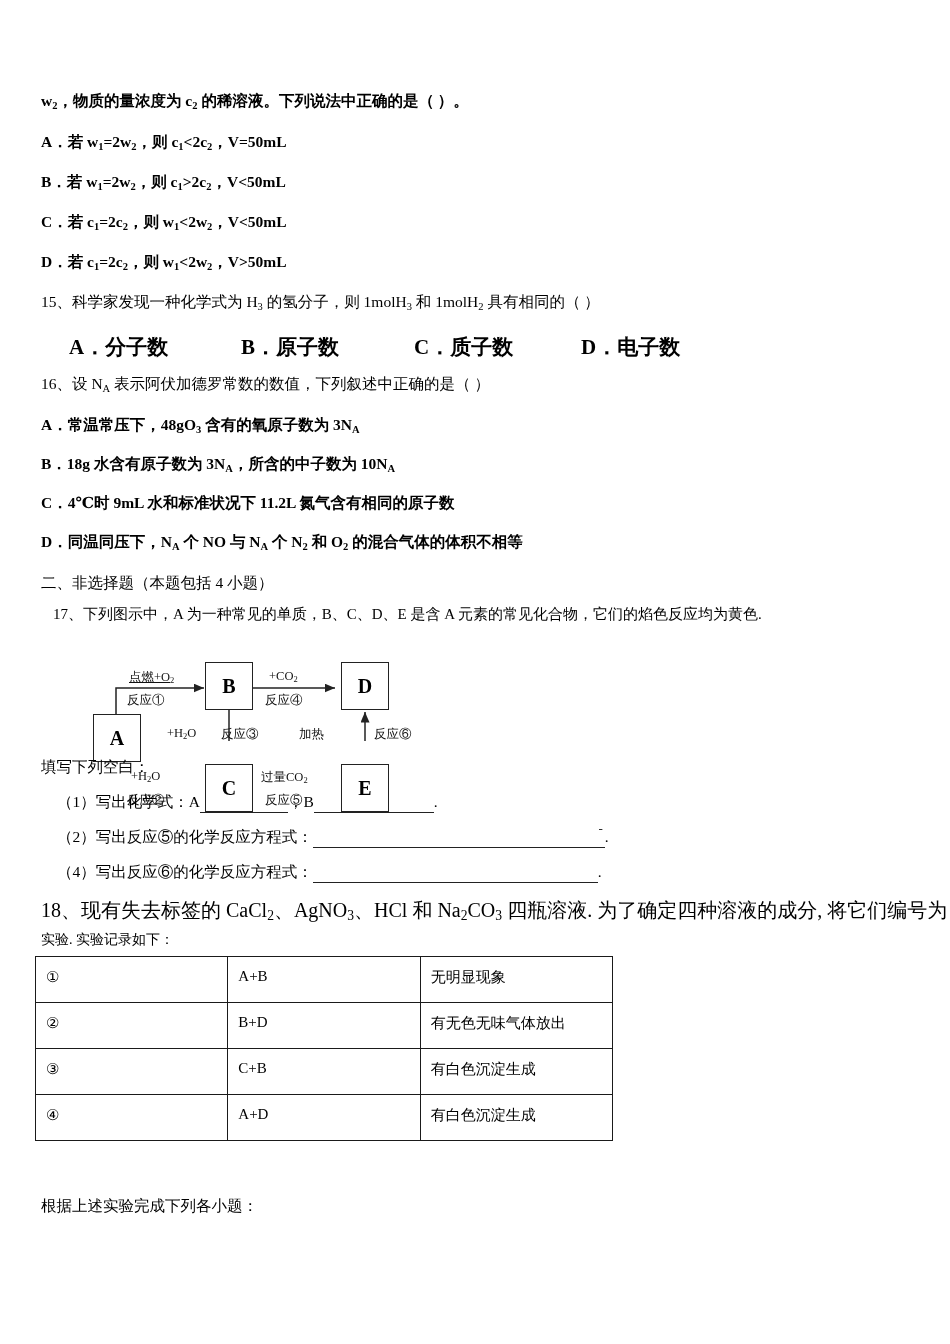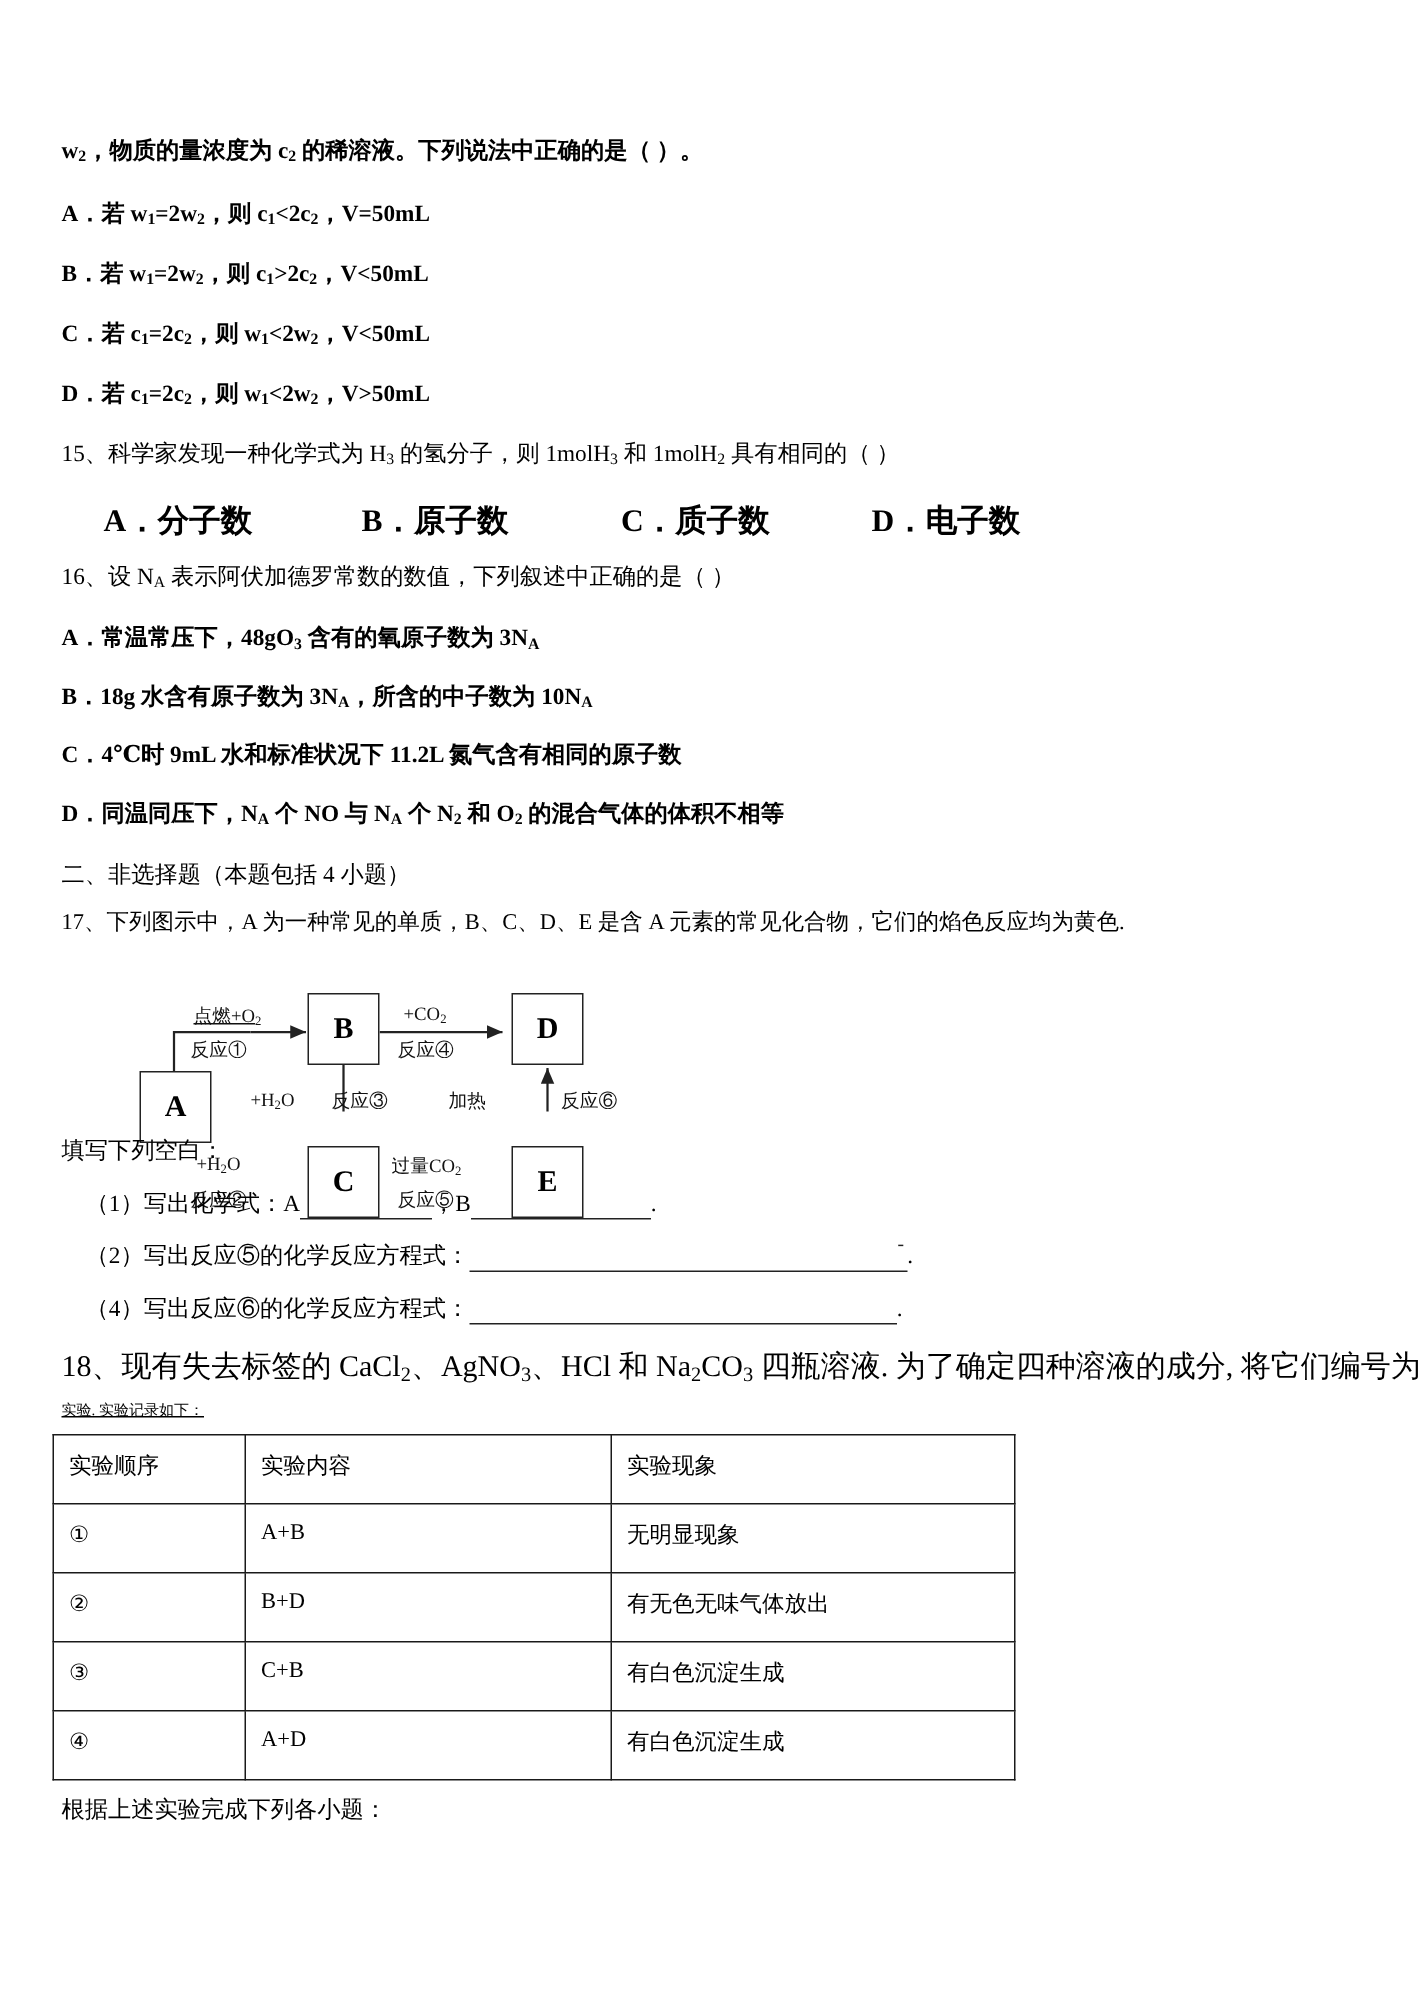--- a/index.html
+++ b/index.html
@@ -184,21 +184,21 @@
     </div>
     <div class="row" style="top:440px;">
       <span class="opt">D．同温同压下，N<sub>A</sub> 个 NO 与 N<sub>A</sub> 个 N<sub>2</sub> 和 O<sub>2</sub> 的混合气体的体积不相等</span>
     </div>
 
     <div class="row" style="top:481px;">
       <span class="qline">二、非选择题（本题包括 4 小题）</span>
     </div>
 
     <div class="row" style="top:513px;">
-      <span class="qline" style="font-size:15px;">17、下列图示中，A 为一种常见的单质，B、C、D、E 是含 A 元素的常见化合物，它们的焰色反应均为黄色.</span>
+      <span class="qline" style="font-size:15px;margin-left:12px;">17、下列图示中，A 为一种常见的单质，B、C、D、E 是含 A 元素的常见化合物，它们的焰色反应均为黄色.</span>
     </div>
 
     <div class="diagram">
 
       <svg width="420" height="175" style="position:absolute;left:0;top:0;">
         <defs>
           <marker id="arr" markerWidth="8" markerHeight="8" refX="7" refY="3" orient="auto">
             <path d="M0,0 L7,3 L0,6 z" fill="#222"></path>
           </marker>
         </defs>
@@ -266,30 +266,25 @@
     </div>
 
     <div class="row" style="top:770px; left:16px;">
       <span class="qline">（4）写出反应⑥的化学反应方程式：</span><span class="ul" style="width:285px;"></span><span class="qline">.</span>
     </div>
 
     <div class="row" style="top:805px;">
       <span class="qline" style="font-size:20px;">18、现有失去标签的 CaCl<sub>2</sub>、AgNO<sub>3</sub>、HCl 和 Na<sub>2</sub>CO<sub>3</sub> 四瓶溶液. 为了确定四种溶液的成分, 将它们编号为 A、B、C、D 后进行化学</span>
     </div>
     <div class="row" style="top:838px;">
-      <span class="qline" style="font-size:10px;text-decoration:underline;">实验. 实验记录如下：</span>
+      <span class="qline" style="font-size:14px;">实验. 实验记录如下：</span>
     </div>
 
     <table class="exp-table">
       <tbody>
-        <tr>
-          <td class="c0">实验顺序</td>
-          <td class="c1">实验内容</td>
-          <td class="c2">实验现象</td>
-        </tr>
         <tr>
           <td class="ascii">①</td>
           <td class="ascii">A+B</td>
           <td>无明显现象</td>
         </tr>
         <tr>
           <td class="ascii">②</td>
           <td class="ascii">B+D</td>
           <td>有无色无味气体放出</td>
         </tr>

